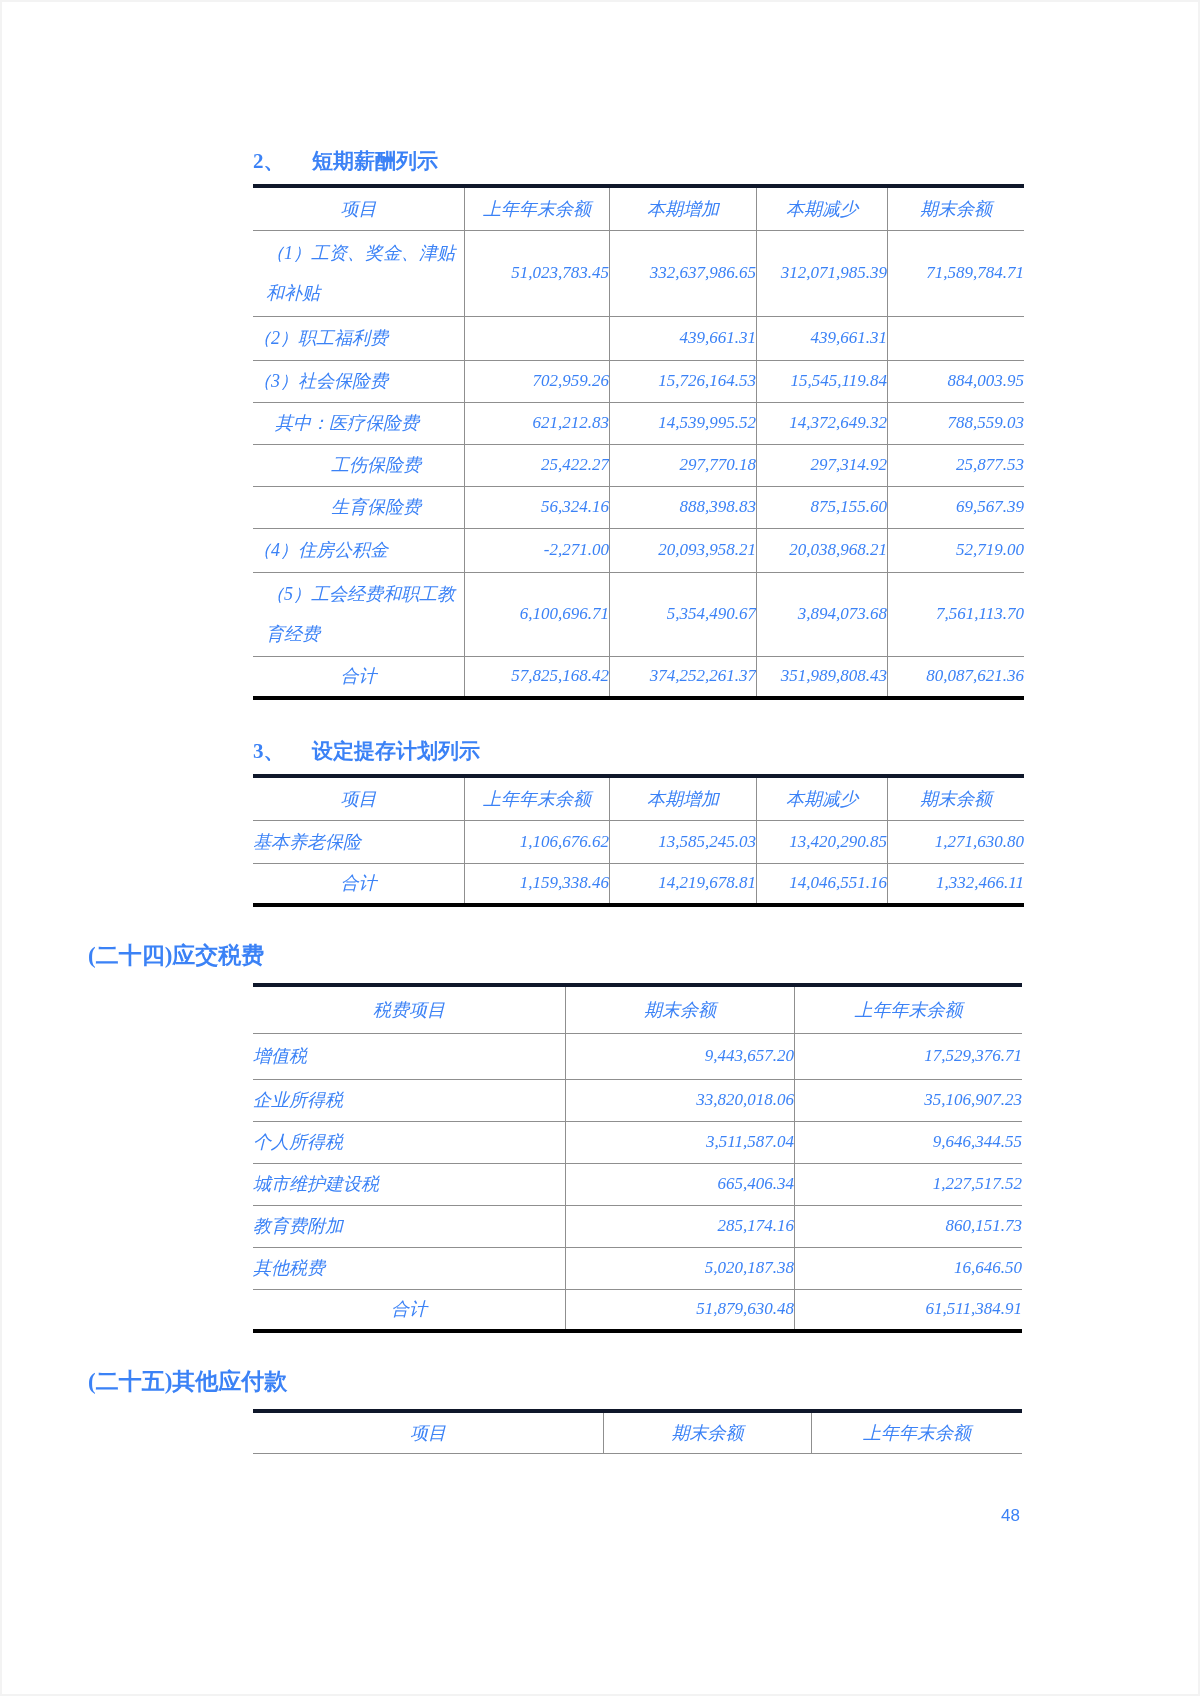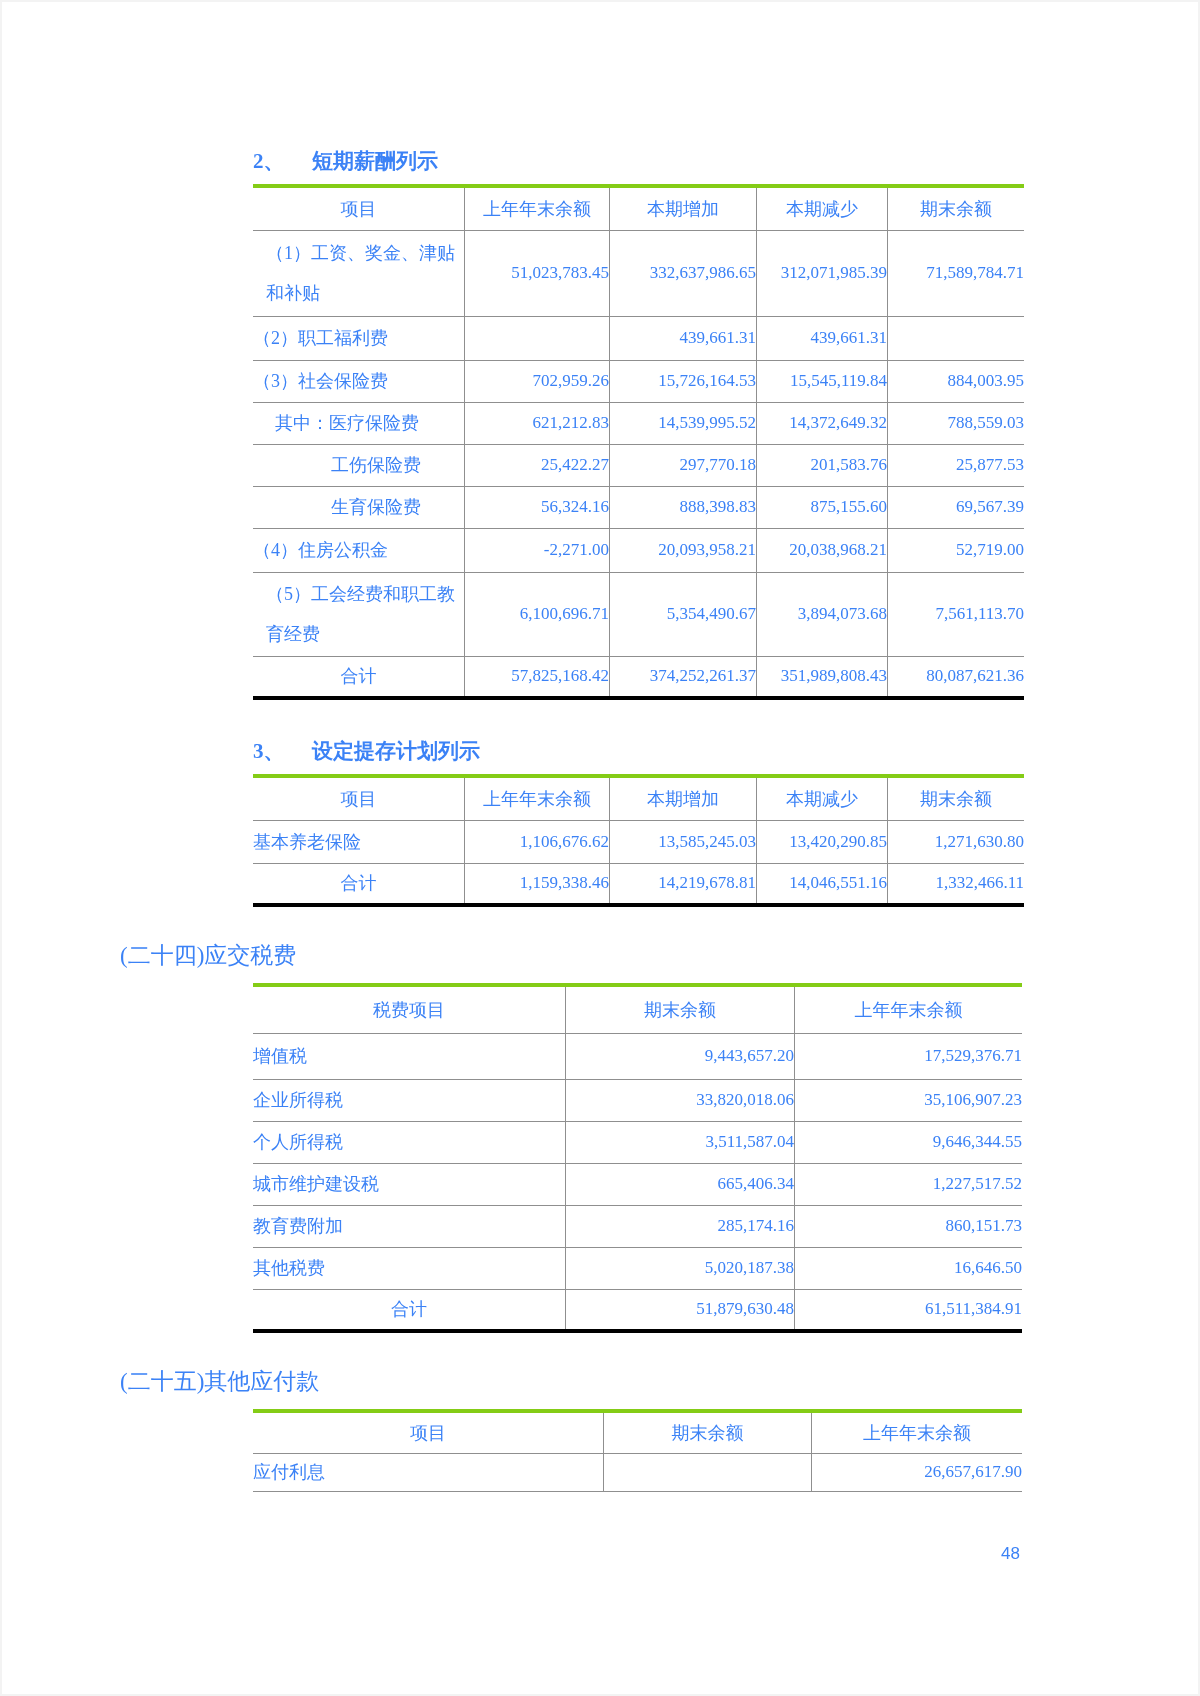--- a/index.html
+++ b/index.html
@@ -14,31 +14,32 @@
     overflow:hidden;
   }
   
   .t-num {
     margin:148px 0 10px 253px;
     font-size:21px; font-weight:bold; line-height:26px;
   }
   .t-num.second { margin-top:38px; }
   .t-num .no { display:inline-block; width:59px; }
   .t-big {
-    margin:34px 0 12px 120px;
-    font-size:23px; font-weight:normal; line-height:30px;
+    margin:34px 0 12px 88px;
+    font-size:23px; font-weight:bold; line-height:30px;
   }
   
   table.fin {
     margin-left:253px;
     width:767px;
     border-collapse:collapse;
     table-layout:fixed;
-    border-top:4px solid #84cc16;
+    border-top:4px solid #0f172a;
     border-bottom:4px solid #000;
+    font-style:italic;
   }
   table.fin.open-bottom { border-bottom:1px solid #8f8f8f; }
   table.fin td, table.fin th {
     border-bottom:1px solid #8f8f8f;
     border-left:1px solid #8f8f8f;
     padding:0;
     font-weight:normal;
     vertical-align:middle;
     overflow:hidden;
   }
@@ -120,21 +121,21 @@
       <td class="lbl ind1">其中：医疗保险费</td>
       <td class="num">621,212.83</td>
       <td class="num">14,539,995.52</td>
       <td class="num">14,372,649.32</td>
       <td class="num">788,559.03</td>
     </tr>
     <tr class="rh-1l">
       <td class="lbl ind2">工伤保险费</td>
       <td class="num">25,422.27</td>
       <td class="num">297,770.18</td>
-      <td class="num">201,583.76</td>
+      <td class="num">297,314.92</td>
       <td class="num">25,877.53</td>
     </tr>
     <tr class="rh-1l">
       <td class="lbl ind2">生育保险费</td>
       <td class="num">56,324.16</td>
       <td class="num">888,398.83</td>
       <td class="num">875,155.60</td>
       <td class="num">69,567.39</td>
     </tr>
     <tr class="rh-1lb">
@@ -240,23 +241,18 @@
 
   <div class="t-big">(二十五)其他应付款</div>
 
   <table class="fin open-bottom">
     <tbody>
         <tr class="rh-hd4">
       <th class="hd t4-1">项目</th>
       <th class="hd t4-2">期末余额</th>
       <th class="hd t4-3">上年年末余额</th>
     </tr>
-    <tr class="rh-t4">
-      <td class="lbl">应付利息</td>
-      <td class="num"></td>
-      <td class="num">26,657,617.90</td>
-    </tr>
   </tbody>
     </table>
 
   <div class="page-num">48</div>
 
 </div>
 
 </body></html>

